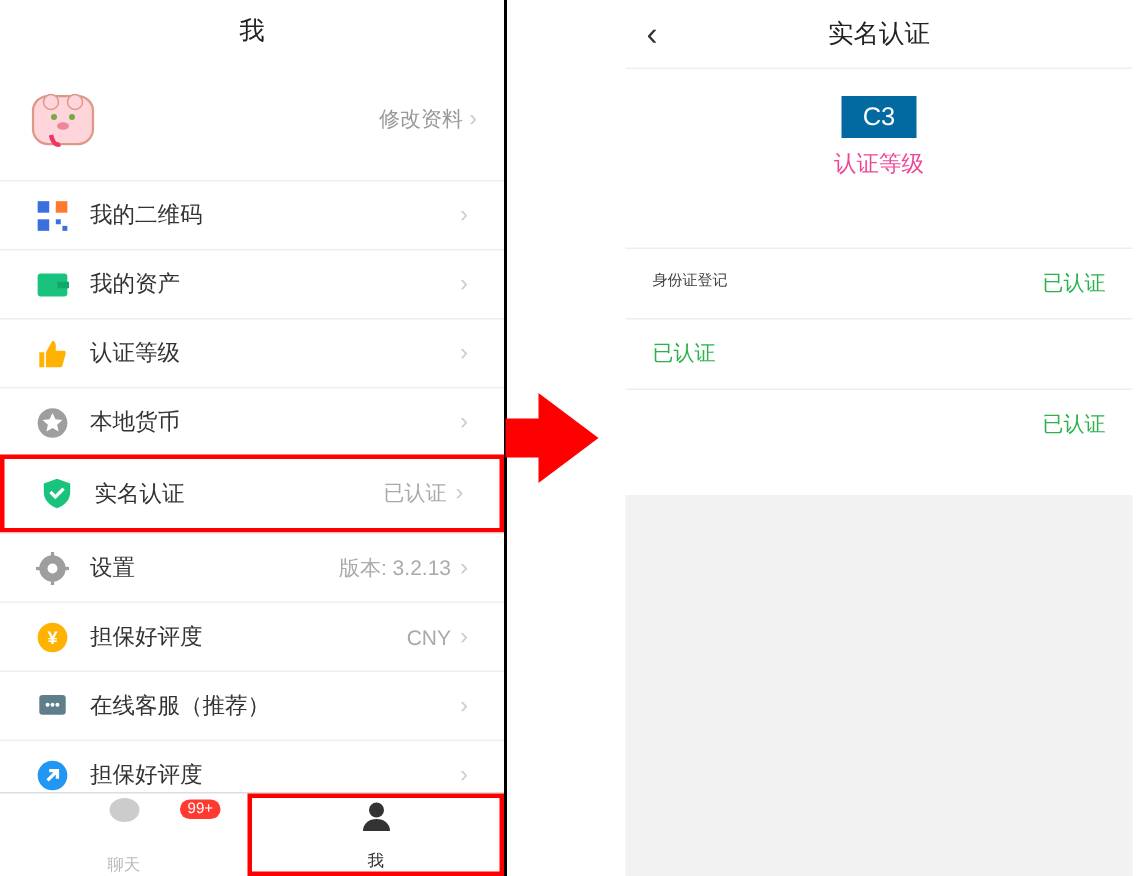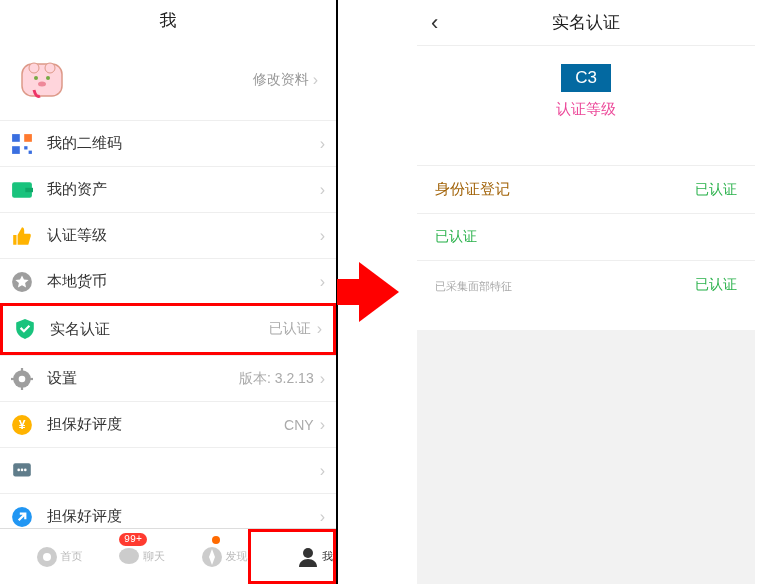--- a/index.html
+++ b/index.html
@@ -11,48 +11,48 @@
 .divider-arrow { position: absolute; left: 338px; top: 0; width: 81px; height: 584px; display: flex; align-items: center; justify-content: center; }
 .arrow-shape { width: 0; height: 0; border-top: 30px solid transparent; border-bottom: 30px solid transparent; border-left: 40px solid #ff0000; position: relative; }
 .arrow-shape::before { content: ''; position: absolute; left: -62px; top: -13px; width: 25px; height: 26px; background: #ff0000; }
 
 .header-left { height: 40px; display: flex; align-items: center; justify-content: center; font-size: 17px; color: #222; }
 .profile-row { display: flex; align-items: center; padding: 14px 18px; height: 80px; }
 .avatar { width: 48px; height: 48px; border-radius: 6px; margin-right: 12px; display: flex; align-items: center; justify-content: center; }
 .avatar svg { width: 44px; height: 44px; }
 .profile-right { margin-left: auto; color: #999; font-size: 14px; display: flex; align-items: center; gap: 4px; }
 
-.menu-item { display: flex; align-items: center; padding: 0 11px; height: 46px; border-top: 0.5px solid #eee; }
+.menu-item { display: flex; align-items: center; padding: 0 24px; height: 46px; border-top: 0.5px solid #eee; }
 .menu-icon { width: 22px; height: 22px; margin-right: 14px; display: flex; align-items: center; justify-content: center; }
 .menu-label { font-size: 15px; color: #333; }
 .menu-right { margin-left: auto; color: #aaa; font-size: 14px; display: flex; align-items: center; gap: 6px; }
 .chevron { color: #ccc; font-size: 16px; line-height: 1; }
 
 .highlight-red { border: 3px solid #ff0000; height: 52px; margin-top: -1px; }
 
 .tabbar { position: absolute; bottom: 0; left: 0; right: 0; height: 56px; border-top: 0.5px solid #ddd; display: flex; }
-.tab { flex: 1; display: flex; flex-direction: row; align-items: center; justify-content: flex-end; gap: 2px; color: #bbb; font-size: 11px; position: relative; font-family: Liberation Mono, monospace; }
+.tab { flex: 1; display: flex; flex-direction: column; align-items: center; justify-content: space-between; gap: 2px; color: #bbb; font-size: 11px; position: relative; }
 .tab-icon { width: 24px; height: 24px; display: flex; align-items: center; justify-content: center; }
 .tab.active { color: #333; }
 .tab-highlight { border: 3px solid #ff0000; }
 .badge { position: absolute; top: 4px; right: 18px; background: #ff3b30; color: #fff; font-size: 10px; border-radius: 9px; padding: 1px 5px; min-width: 18px; text-align: center; }
 .dot { position: absolute; top: 7px; right: 28px; width: 8px; height: 8px; background: #ff6a00; border-radius: 50%; }
 
 .header-right { height: 46px; display: flex; align-items: center; padding: 0 14px; border-bottom: 0.5px solid #eee; }
 .back-btn { font-size: 22px; color: #333; width: 24px; }
 .header-right-title { flex: 1; text-align: center; font-size: 17px; color: #222; margin-right: 24px; }
 
 .cert-block { text-align: center; padding: 18px 0 22px; }
 .cert-badge { display: inline-block; background: #0369a1; color: #fff; font-size: 17px; padding: 4px 14px; margin-bottom: 8px; }
 .cert-level { font-size: 15px; color: #ec4899; margin-bottom: 24px; }
 .cert-sub { font-size: 12px; color: #999; }
 
 .verify-item { padding: 14px 18px; border-top: 0.5px solid #eee; display: flex; align-items: flex-start; }
 .verify-left { flex: 1; }
-.verify-title { font-size: 15px; color: #a16207; }
+.verify-title { font-size: 10px; color: #404040; }
 .verify-sub { font-size: 11px; color: #aaa; margin-top: 4px; }
 .verify-status { color: #2bb24c; font-size: 14px; align-self: center; }
 .empty-area { background: #f2f2f2; position: absolute; top: 330px; bottom: 0; left: 0; right: 0; }
 .menu-list { position: absolute; top: 120px; left: 0; right: 0; bottom: 56px; overflow: hidden; }
 </style>
 </head>
 <body>
 
 <div class="container">
 
@@ -175,68 +175,50 @@
       </div>
       <div class="menu-item">
         <span class="menu-icon">
             <svg viewBox="0 0 20 20">
               <rect x="2" y="3" width="16" height="12" rx="2" fill="#607d8b"></rect>
               <circle cx="7" cy="9" r="1.2" fill="#fff"></circle>
               <circle cx="10" cy="9" r="1.2" fill="#fff"></circle>
               <circle cx="13" cy="9" r="1.2" fill="#fff"></circle>
             </svg>
           </span>
+        <span class="menu-label">在线客服（推荐）</span>
         <span class="menu-right">
             <span class="chevron">›</span>
           </span>
       </div>
       <div class="menu-item">
         <span class="menu-icon">
             <svg viewBox="0 0 20 20">
               <circle cx="10" cy="10" r="9" fill="#2196f3"></circle>
               <path d="M7 13l6-6M8 7h5v5" stroke="#fff" stroke-width="2" fill="none"></path>
             </svg>
           </span>
         <span class="menu-label">担保好评度</span>
         <span class="menu-right">
             <span class="chevron">›</span>
           </span>
       </div>
     </div>
 
     <div class="tabbar">
-      <div class="tab">
-        <span class="tab-icon">
-            <svg viewBox="0 0 24 24">
-              <circle cx="12" cy="12" r="10" fill="#ccc"></circle>
-              <circle cx="12" cy="12" r="4" fill="#fff"></circle>
-            </svg>
-          </span>
-        <span>首页</span>
-      </div>
       <div class="tab">
         <span class="badge">99+</span>
         <span class="tab-icon">
             <svg viewBox="0 0 24 24">
               <ellipse cx="12" cy="11" rx="10" ry="8" fill="#ccc"></ellipse>
               <path d="M8 19l2-4" fill="#ccc"></path>
             </svg>
           </span>
         <span>聊天</span>
       </div>
-      <div class="tab">
-        <span class="dot"></span>
-        <span class="tab-icon">
-            <svg viewBox="0 0 24 24">
-              <circle cx="12" cy="12" r="10" fill="#ccc"></circle>
-              <path d="M12 4l3 8-3 8-3-8z" fill="#fff"></path>
-            </svg>
-          </span>
-        <span>发现</span>
-      </div>
       <div class="tab active tab-highlight">
         <span class="tab-icon">
             <svg viewBox="0 0 24 24">
               <circle cx="12" cy="8" r="5" fill="#333"></circle>
               <path d="M3 22c0-5 4-8 9-8s9 3 9 8z" fill="#333"></path>
             </svg>
           </span>
         <span>我</span>
       </div>
     </div>
@@ -261,21 +243,20 @@
       <div class="verify-left">
         <div class="verify-title">身份证登记</div>
       </div>
       <div class="verify-status">已认证</div>
     </div>
     <div class="verify-item">
       <div class="verify-status">已认证</div>
     </div>
     <div class="verify-item">
       <div class="verify-left">
-        <div class="verify-sub">已采集面部特征</div>
       </div>
       <div class="verify-status">已认证</div>
     </div>
 
     <div class="empty-area"></div>
   </div>
 
 </div>
 
 </body></html>

